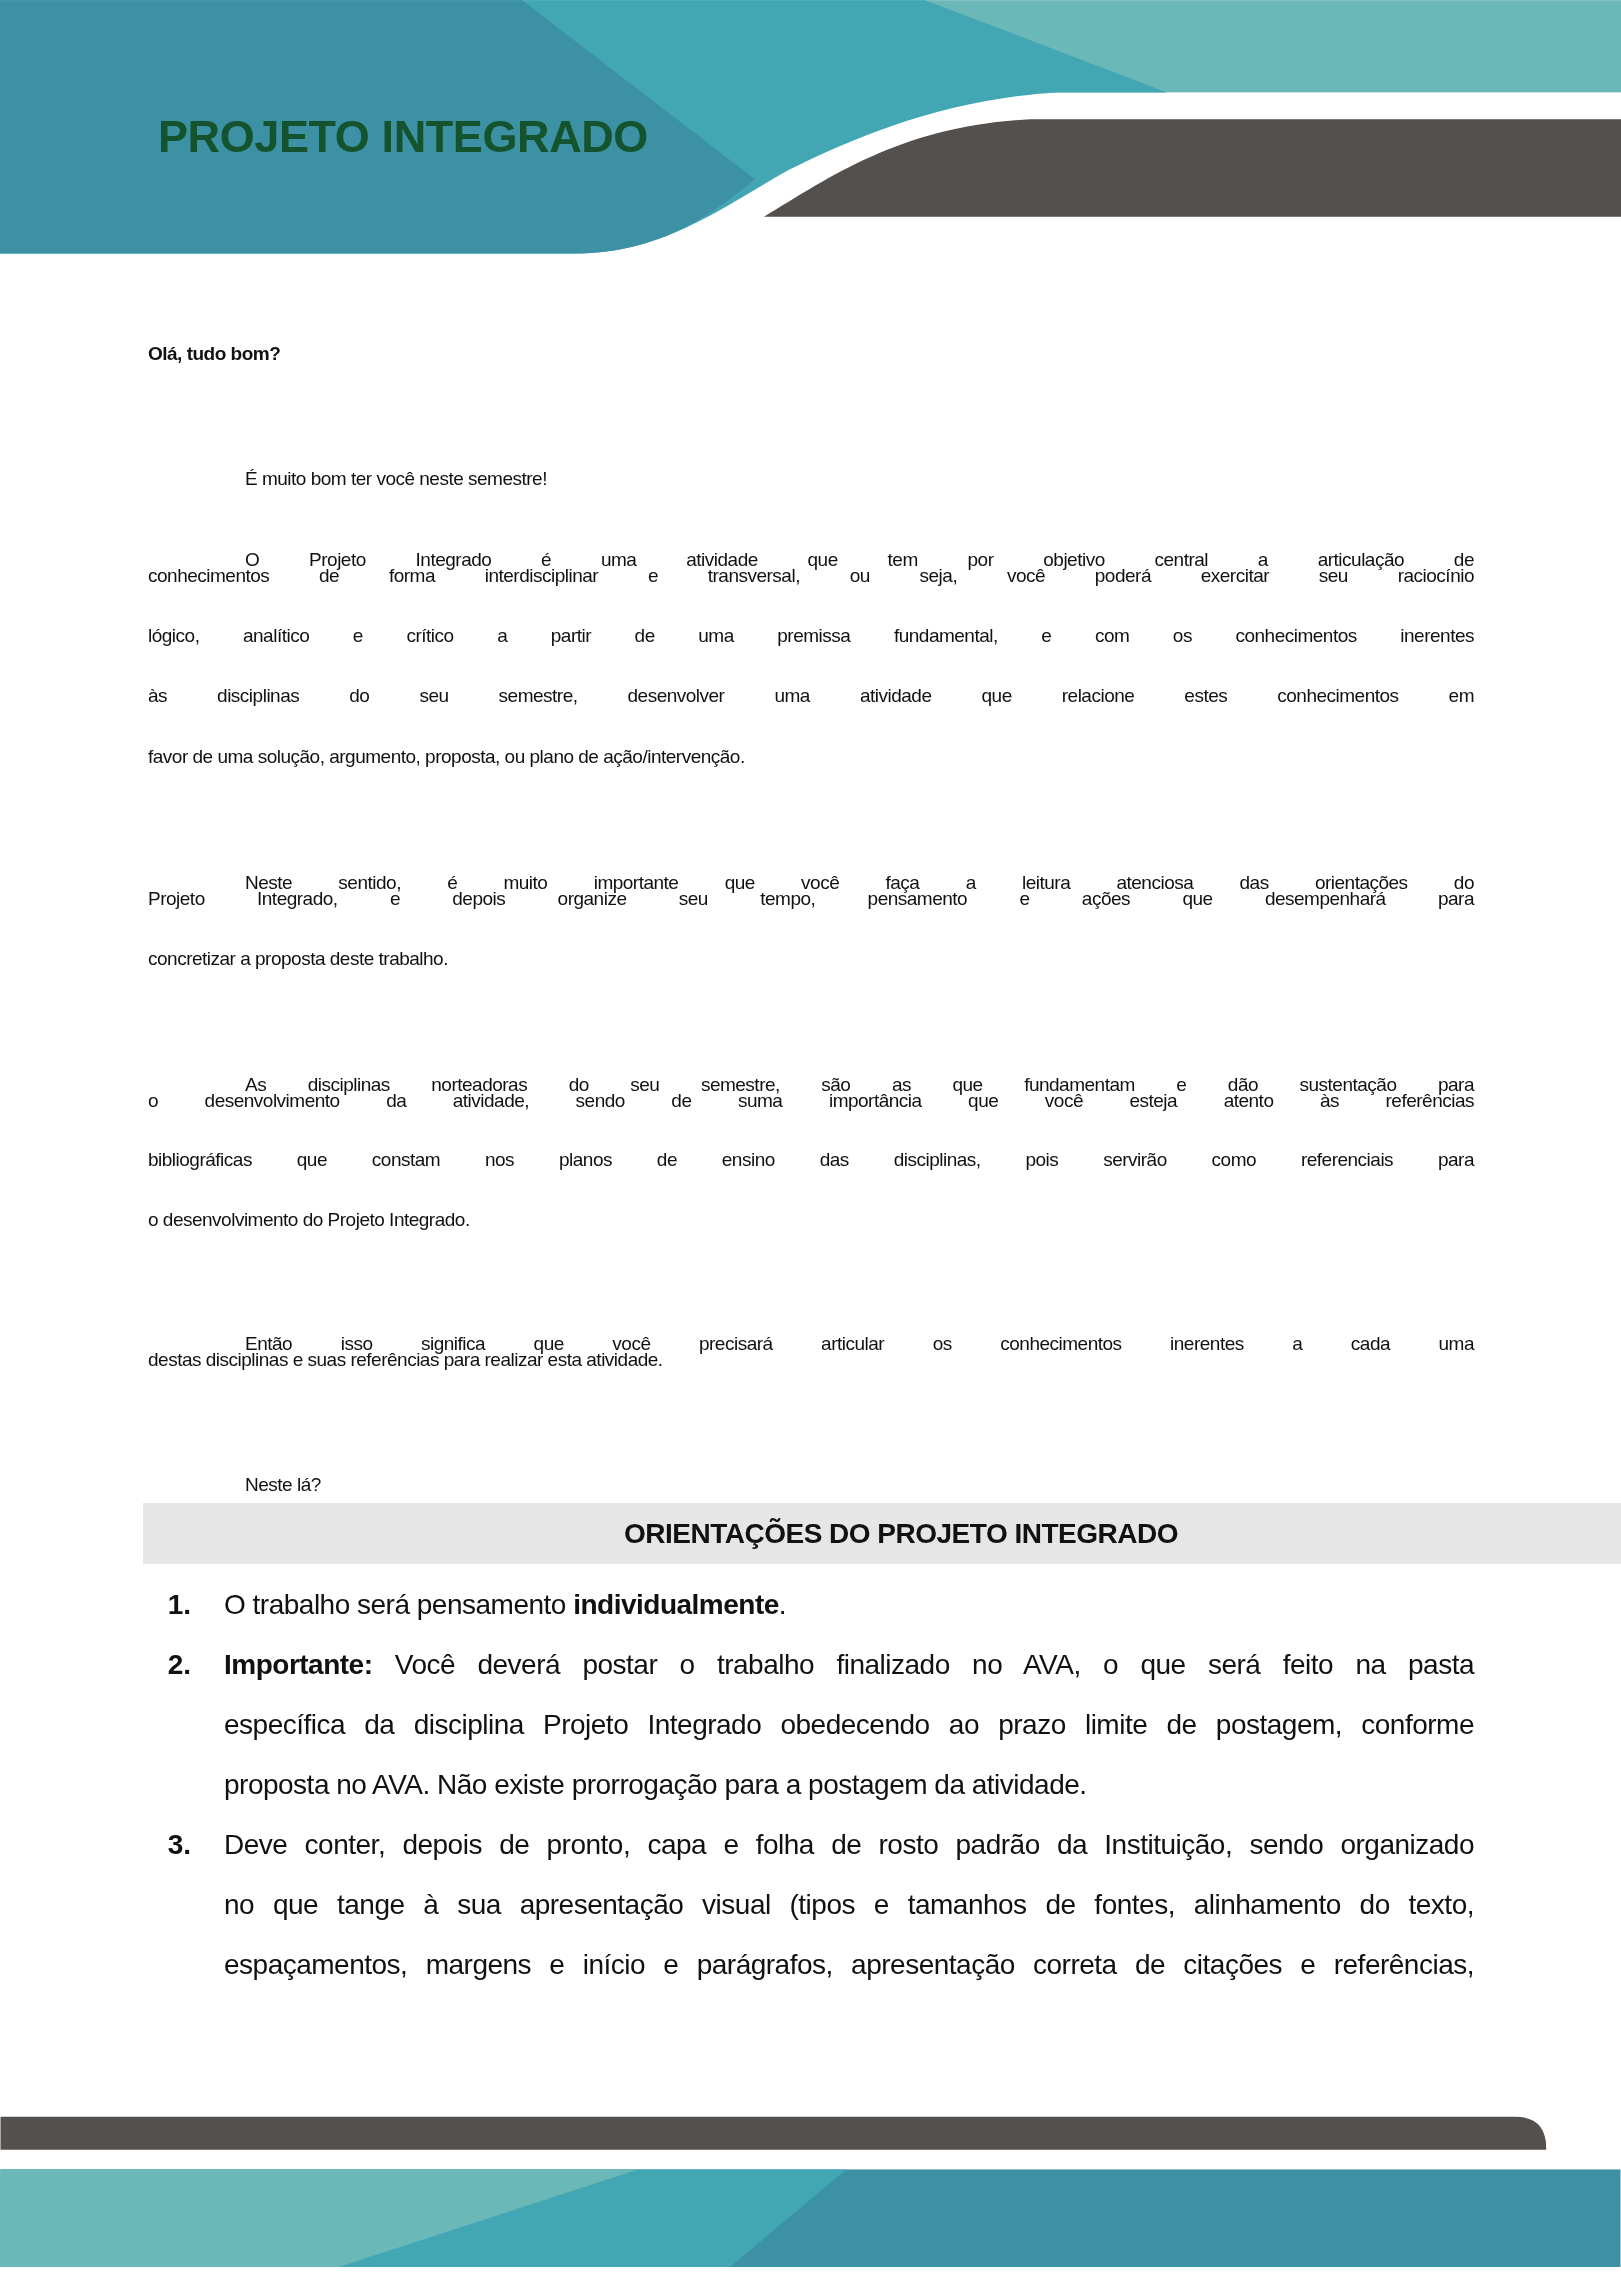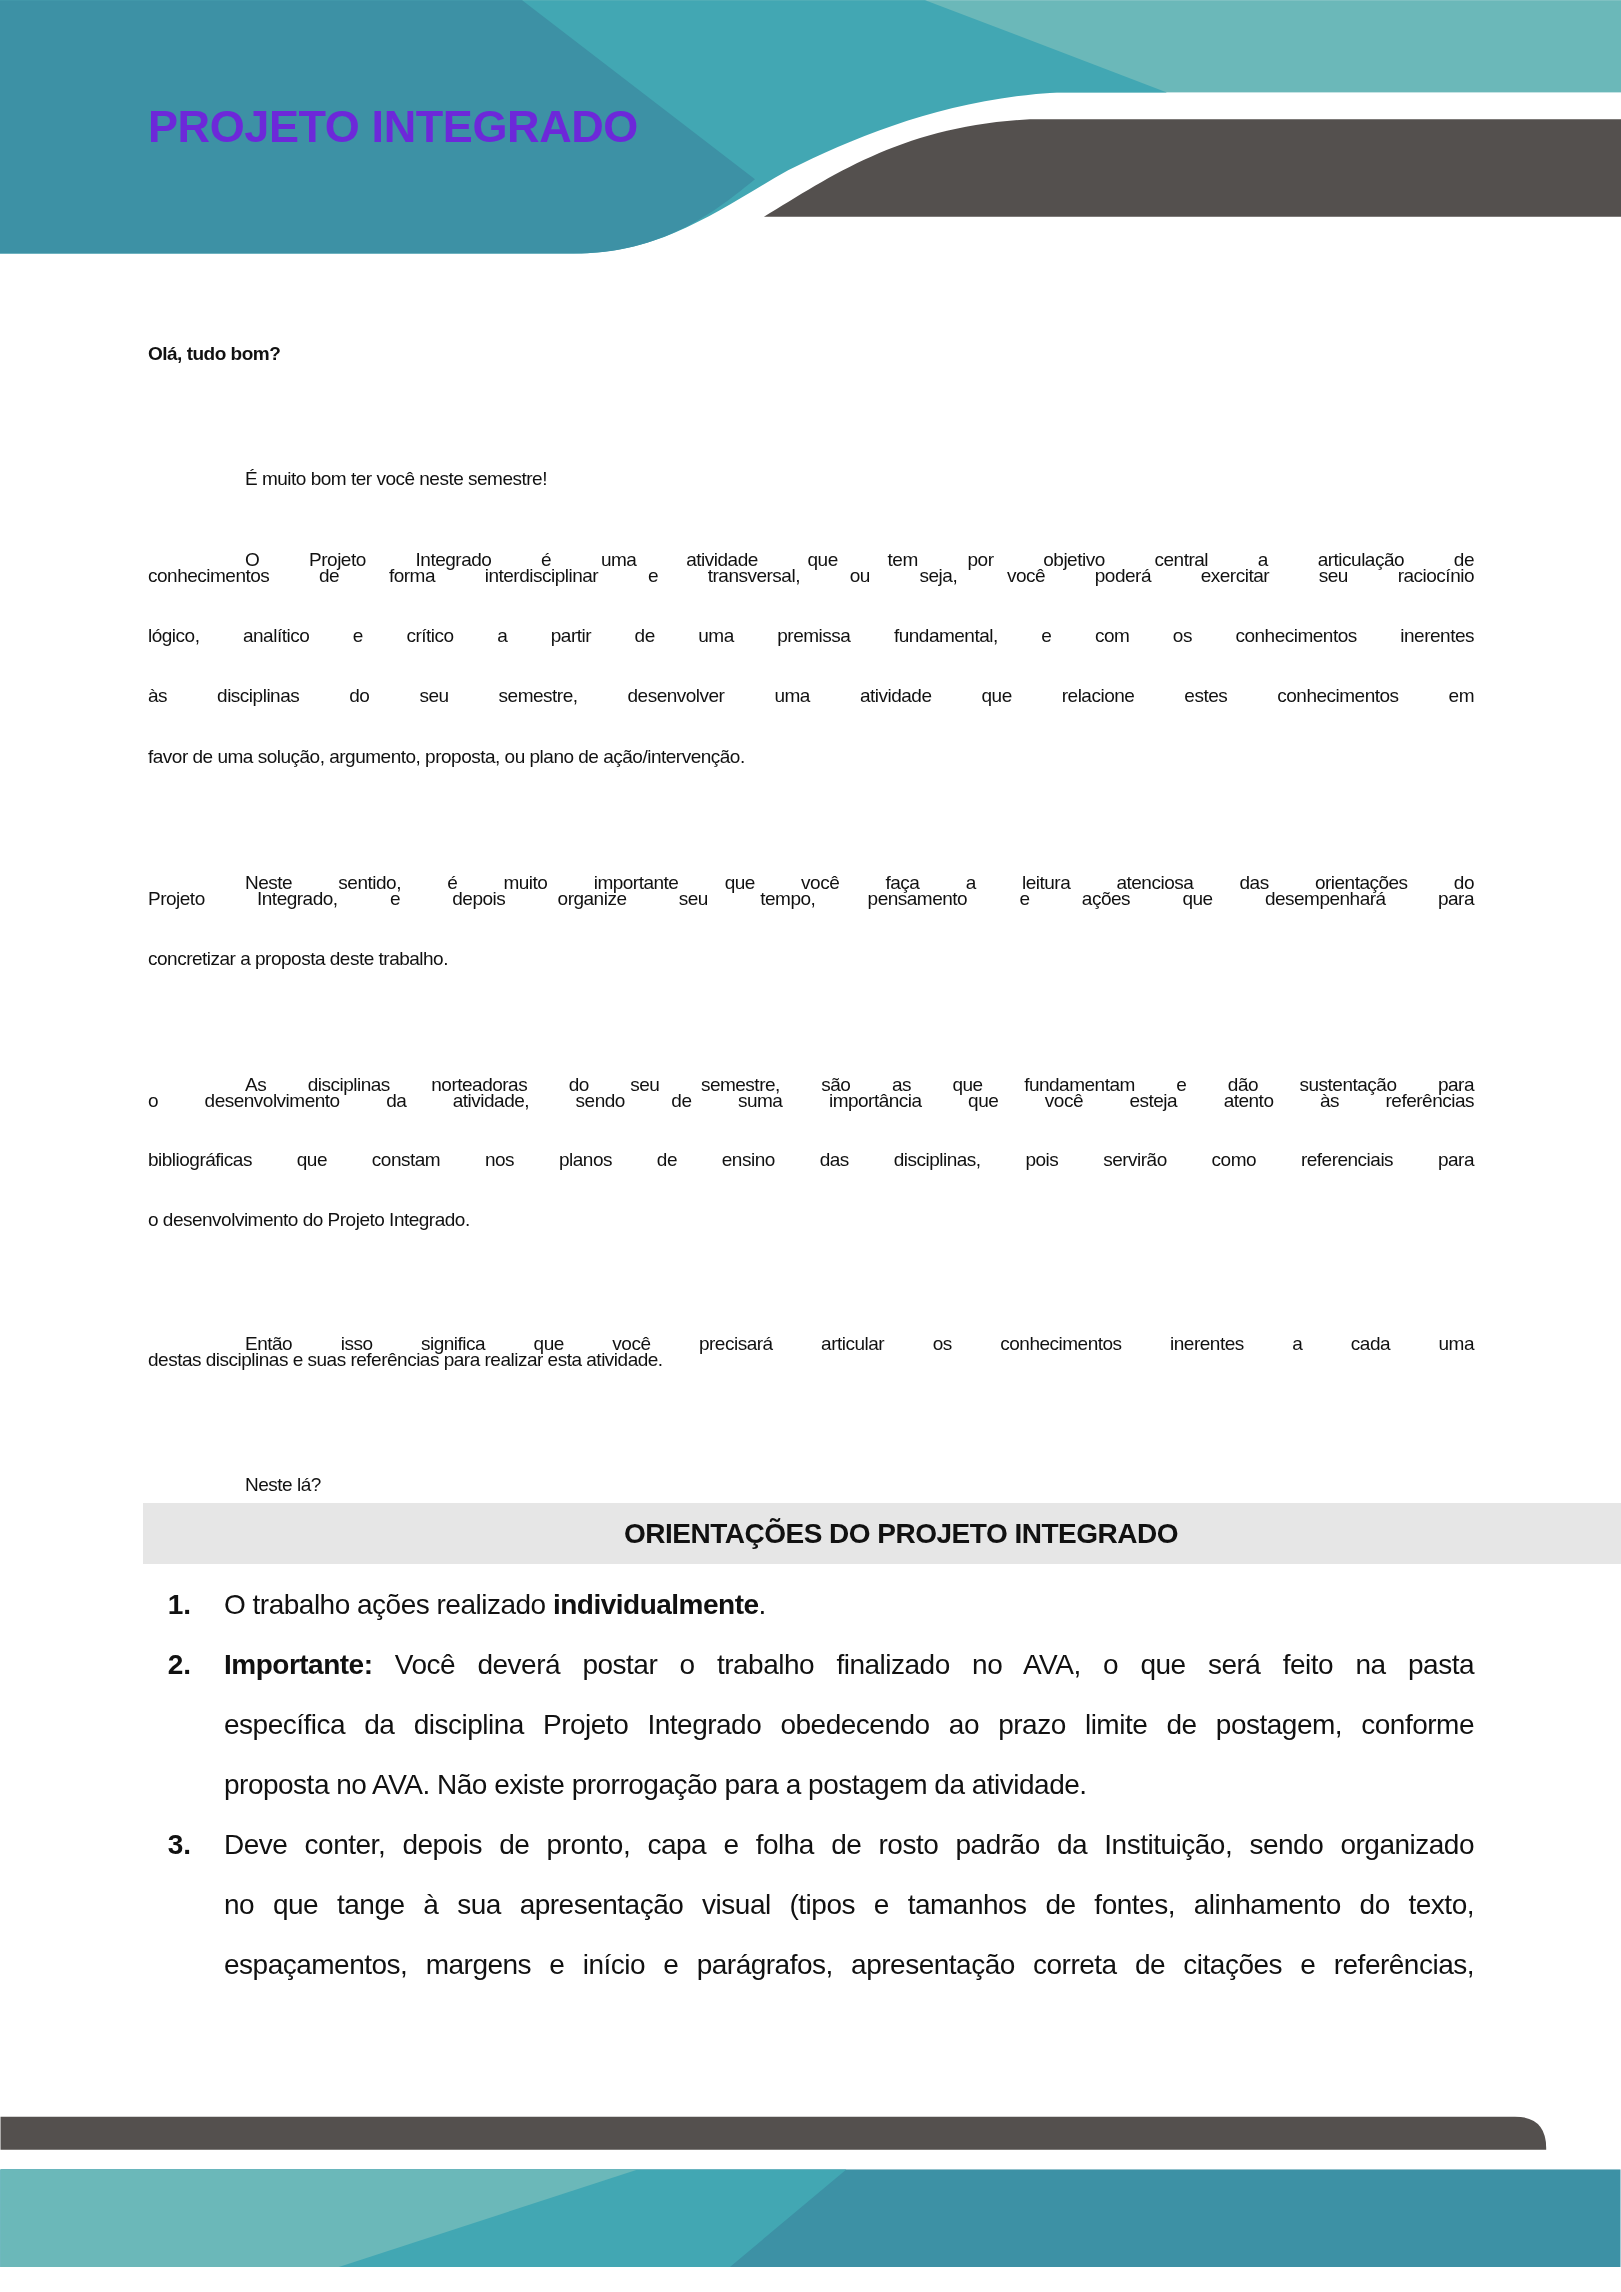--- a/index.html
+++ b/index.html
@@ -1,21 +1,21 @@
 <!DOCTYPE html>
 <html style="font-size:14.3px"><head>
 <meta charset="utf-8">
 <style>
   html, body { margin: 0; padding: 0; background: #ffffff; }
   body { width: 1621px; height: 2293px; position: relative; overflow: hidden;
          font-family: "Liberation Sans", sans-serif; color: #111111; }
   .header-art { position: absolute; left: 0; top: 0; width: 1621px; height: 260px; }
   .footer-art { position: absolute; left: 0; top: 2105px; width: 1621px; height: 179px; }
-  .doc-title { position: absolute; left: 148px; top: 100px; margin: 0;
-               font-size: 45px; font-weight: bold; color: #6d28d9; letter-spacing: -0.4px;
+  .doc-title { position: absolute; left: 148px; top: 100px; margin: 10px;
+               font-size: 45px; font-weight: bold; color: #14532d; letter-spacing: -0.4px;
                line-height: 54px; white-space: nowrap; }
   .content { position: absolute; left: 148px; top: 0; width: 1326px; }
   .line { position: absolute; left: 0; width: 1326px; font-size: 19px; line-height: 36px;
           white-space: nowrap; letter-spacing: -0.5px; }
   .line.just { text-align: justify; text-align-last: justify; }
   .line.indent { padding-left: 97px; box-sizing: border-box; margin-top: 44px; }
   .bold { font-weight: bold; }
   .u { text-underline-offset: 3.6px; text-decoration-thickness: 1.8px; }
   .section-box { position: absolute; left: 143px; top: 1503px; width: 1516px; height: 61px;
                  background: #e6e6e6; }
@@ -68,21 +68,21 @@
 </div>
 
 <div class="section-box">
   <div class="section-title">ORIENTAÇÕES DO PROJETO INTEGRADO</div>
 </div>
 
 <div class="content">
 
   <div>
     <span class="list-num" style="top:1587px">1.</span>
-    <div class="list-line" style="top:1587px"><span>O trabalho ações realizado </span><span class="bold">individualmente</span><span>.</span></div>
+    <div class="list-line" style="top:1587px"><span>O trabalho será pensamento </span><span class="bold">individualmente</span><span>.</span></div>
   </div>
 
   <div>
     <span class="list-num" style="top:1647px">2.</span>
     <div class="list-line just" style="top:1647px"><span class="bold">Importante:</span><span> Você deverá postar o trabalho finalizado no AVA, o que será feito na pasta</span></div>
     <div class="list-line just" style="top:1707px">específica da disciplina Projeto Integrado obedecendo ao prazo limite de postagem, conforme</div>
     <div class="list-line" style="top:1767px"><span>proposta no AVA. </span><span class="u">Não existe prorrogação para a postagem da atividade</span><span>.</span></div>
   </div>
 
   <div>

